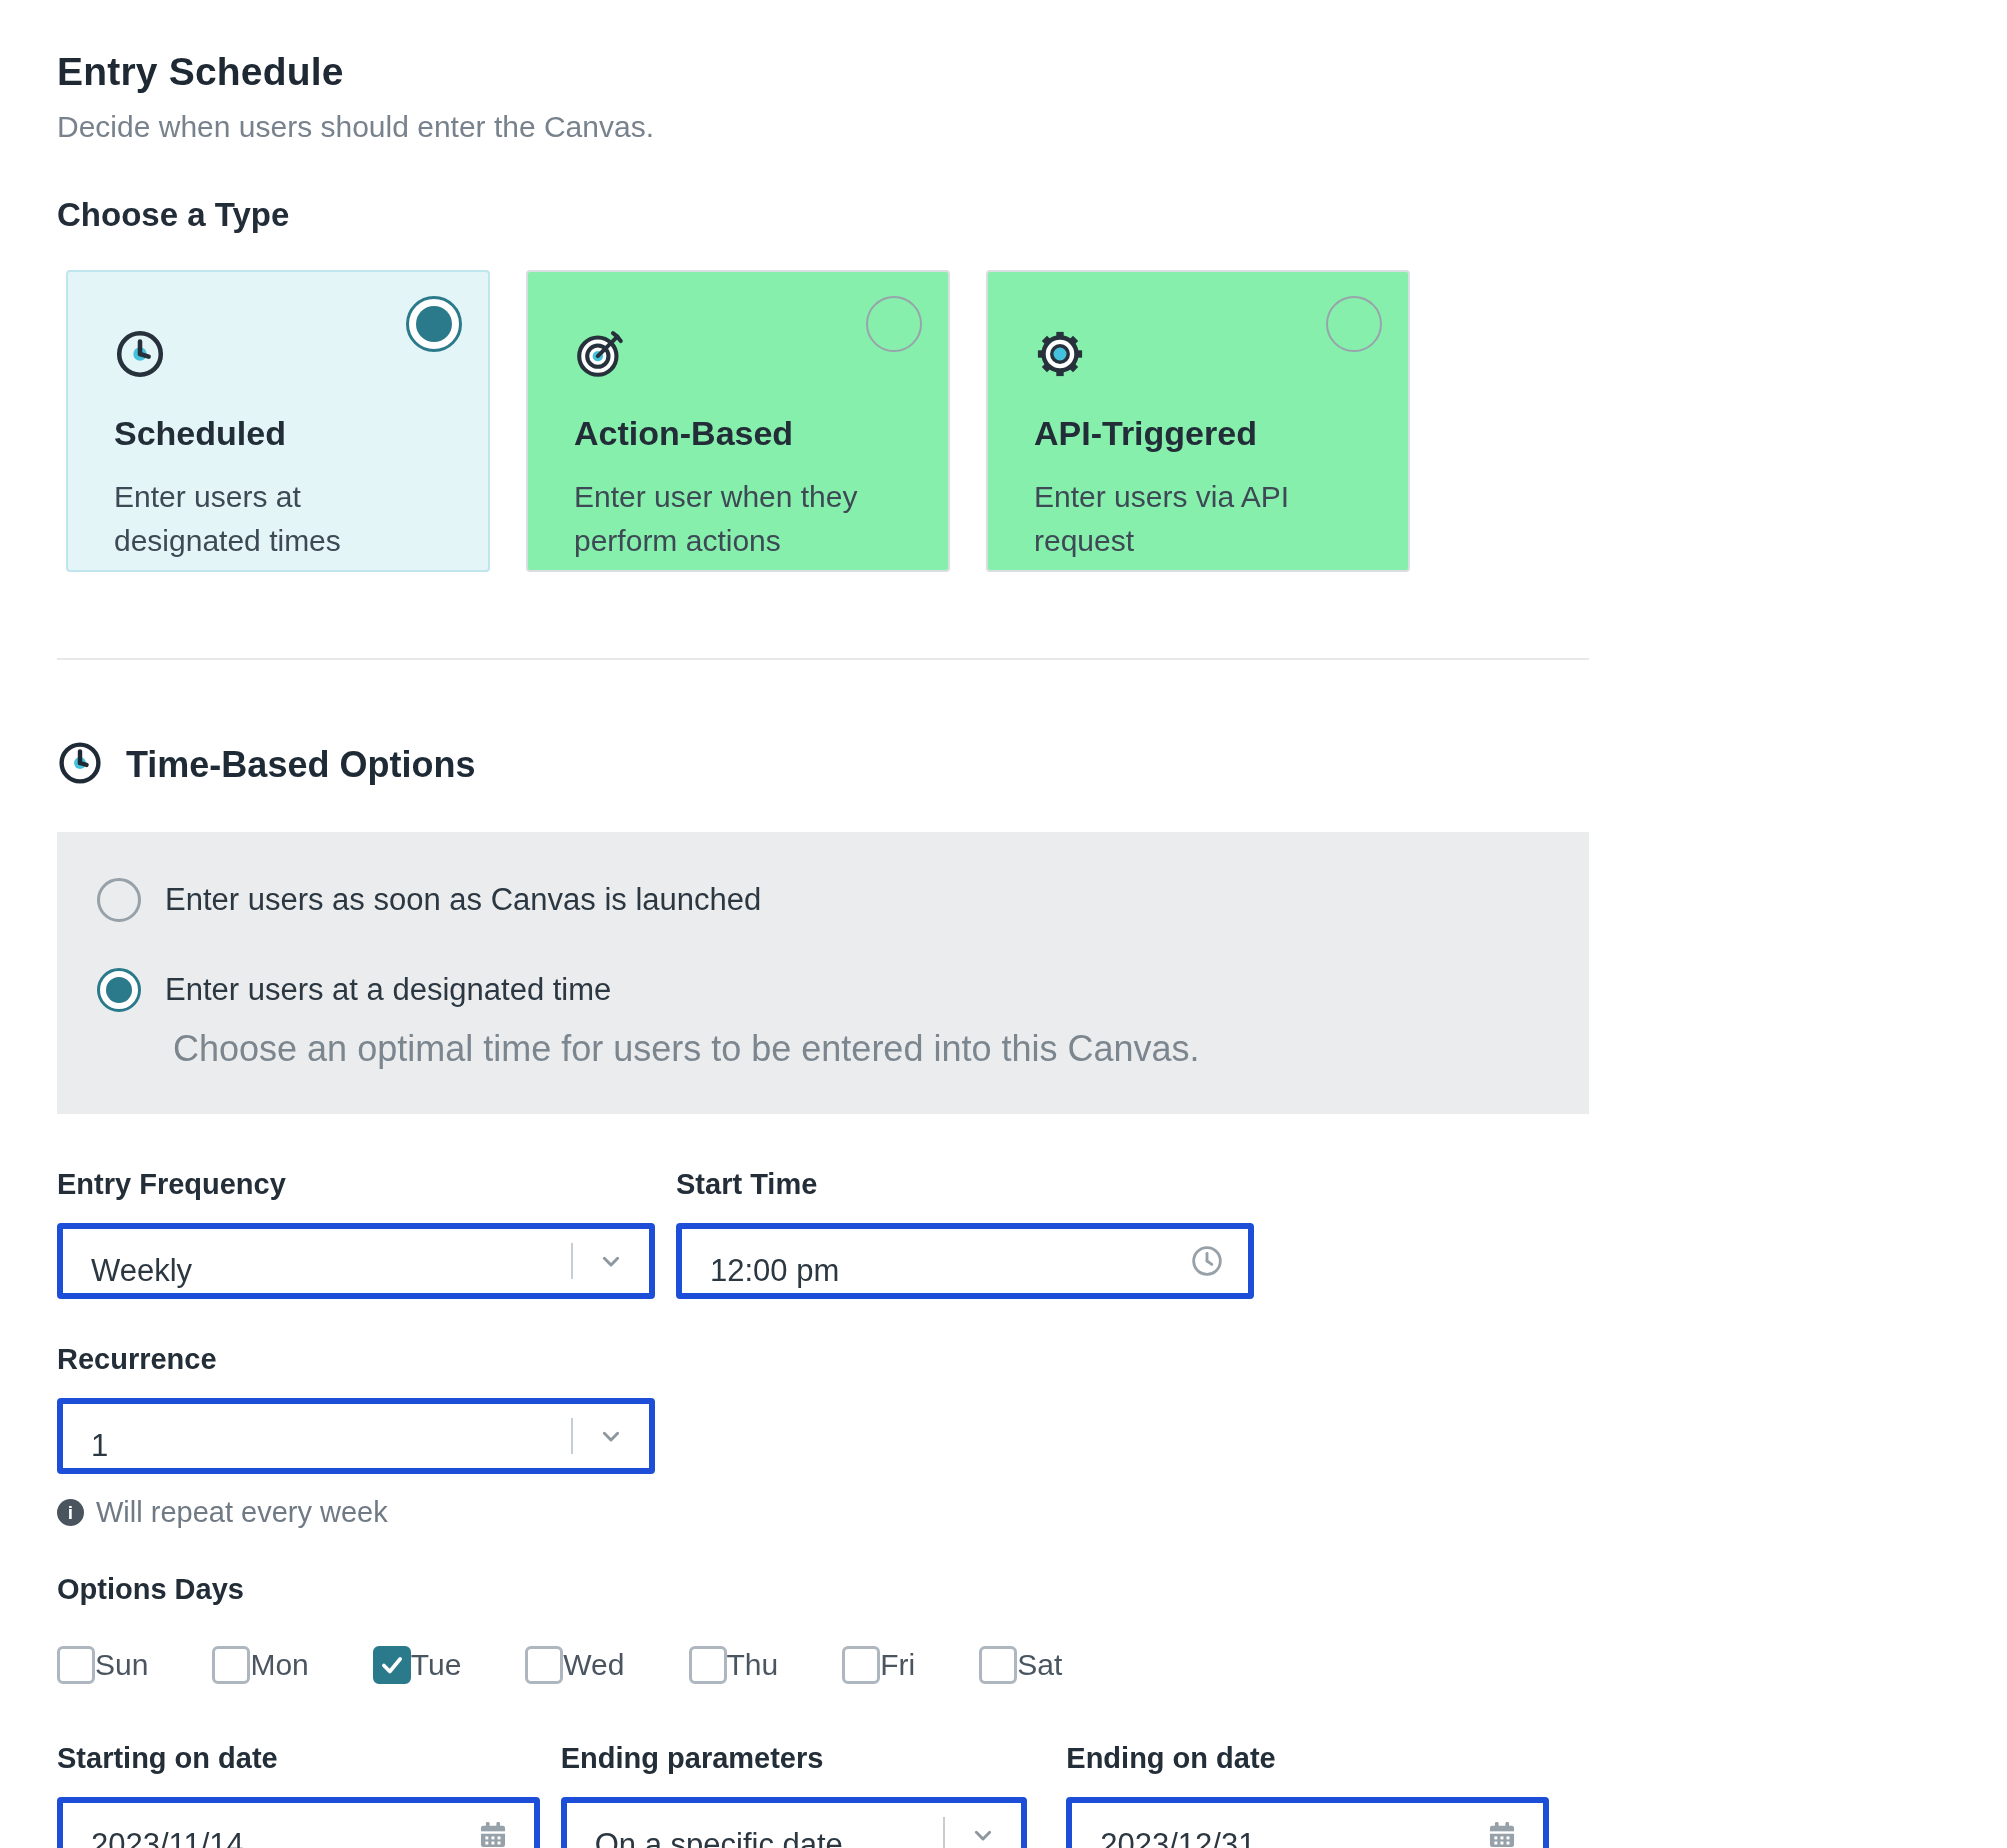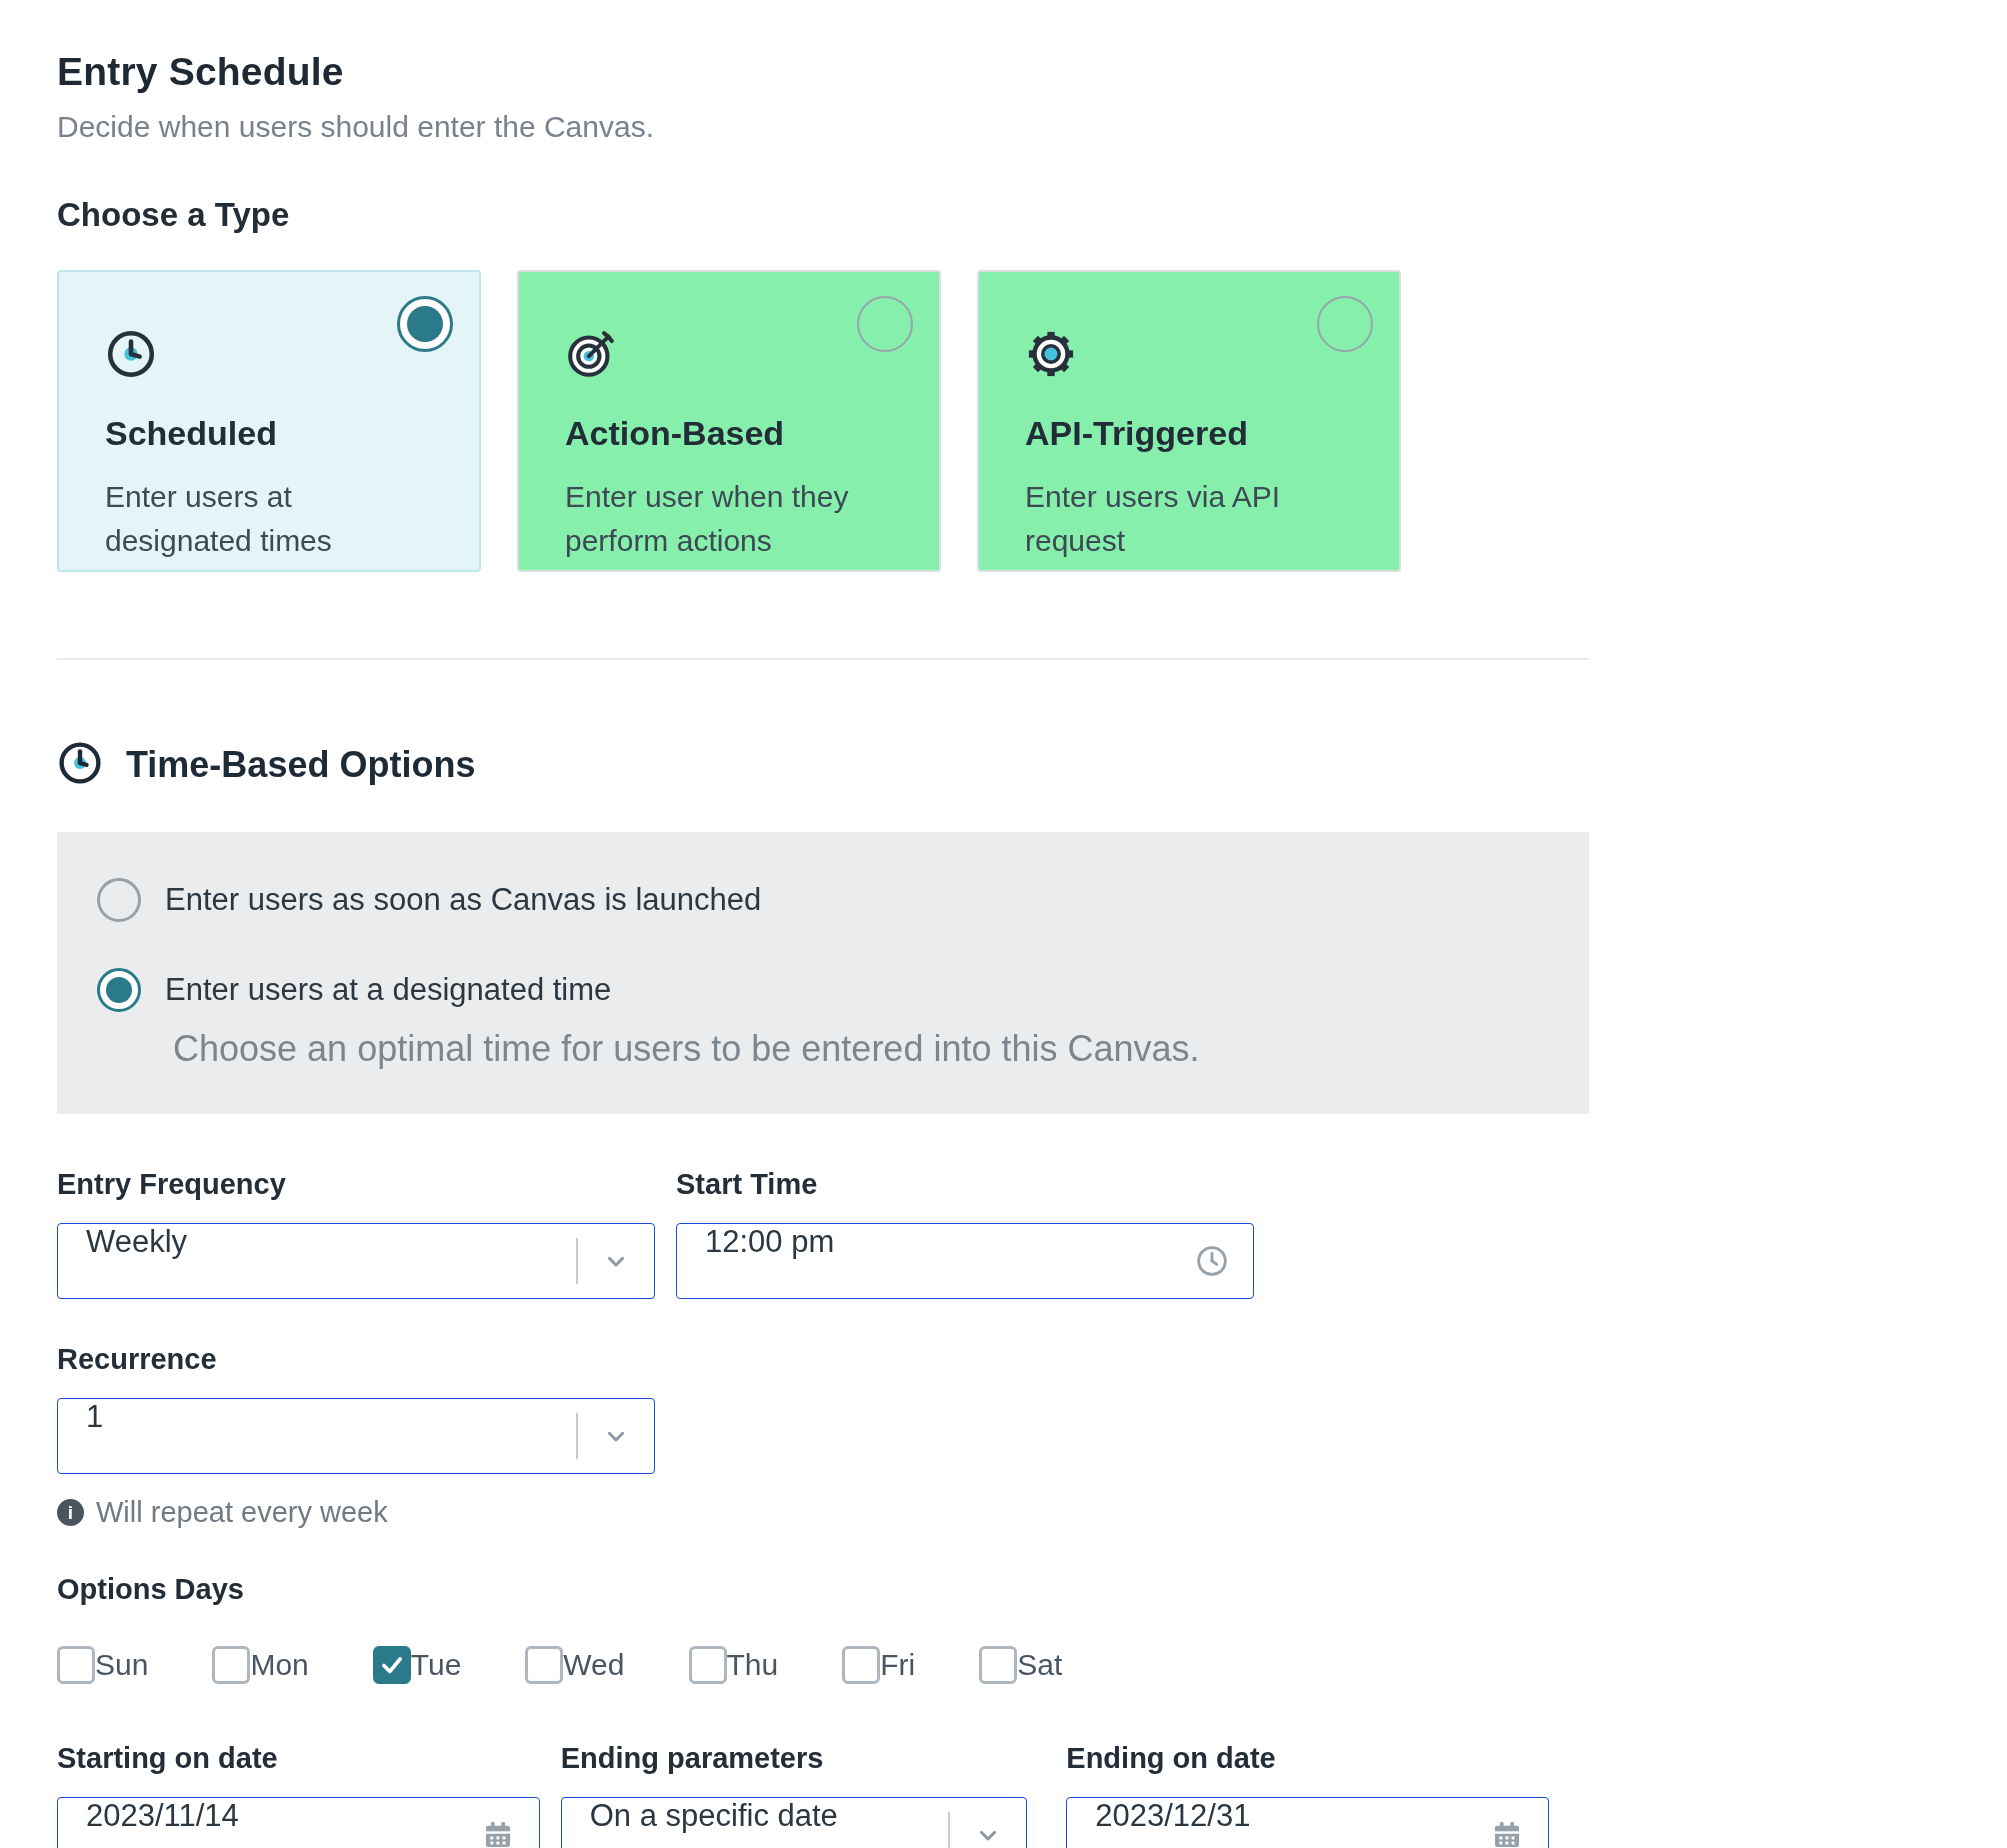--- a/index.html
+++ b/index.html
@@ -6,21 +6,21 @@
   html,body { width:2007px; height:1848px; background:#ffffff;
     font-family:"Liberation Sans", sans-serif; color:#27313c; }
   .page { position:relative; width:1589px; height:1848px; padding:50px 40px 0 57px; overflow:hidden; }
 
   .page-title { font-size:39px; font-weight:bold; color:#1f2933; letter-spacing:.2px; }
   .page-subtitle { margin-top:16px; font-size:30px; color:#78828c; }
 
   .section-label { margin-top:52px; font-size:33px; font-weight:bold; color:#222d38; }
 
   
-  .cards { display:flex; gap:36px; margin-top:36px; }
+  .cards { display:flex; gap:36px; margin-top:36px;margin-left:9px; }
   .type-card { position:relative; width:424px; height:302px; background:#86efac;
     border:2px solid #d9dee3; border-radius:4px; padding:40px 46px; cursor:pointer; }
   .type-card.selected { background:#e4f5f8; border-color:#bfe6ed; }
   .card-radio { position:absolute; top:24px; right:26px; width:56px; height:56px;
     border:2px solid #99a3ac; border-radius:50%; background:transparent; }
   .type-card.selected .card-radio { border:3px solid #2b7a8b; background:#ffffff; }
   .type-card.selected .card-radio::after { content:""; position:absolute; left:50%; top:50%;
     width:36px; height:36px; margin:-18px 0 0 -18px; border-radius:50%; background:#2b7a8b; }
   .card-icon { width:52px; height:52px; margin-top:16px; }
   .card-title { margin-top:30px; font-size:34px; font-weight:bold; color:#222d38; }
@@ -45,22 +45,22 @@
   .option-label { font-size:31px; color:#2b3741; }
   .option-helper { margin:16px 0 0 76px; font-size:36px; color:#7c868f; }
 
   
   .form-row { display:flex; margin-top:54px; }
   .col-1 { width:598px; margin-right:21px; }
   .col-2 { width:578px; margin-right:39px; }
   .col-3 { width:598px; }
   .field-label { font-size:29px; font-weight:bold; color:#232e39; }
   .field { position:relative; margin-top:22px; height:76px; background:#ffffff;
-    border:1px solid #1d4ed8; border-radius:4px; display:flex; align-items:flex-start;
-    padding:0 90px 16px 28px; font-size:31px; color:#2b3741; }
+    border:6px solid #1d4ed8; border-radius:4px; display:flex; align-items:flex-end;
+    padding:0 90px 4px 28px; font-size:31px; color:#2b3741; }
   .field .sep { position:absolute; right:76px; top:14px; bottom:14px; width:2px; background:#c6cdd3; }
   .field .chev { position:absolute; right:22px; top:50%; margin-top:-16px; width:32px; height:32px; }
   .field .end-icon { position:absolute; right:24px; top:50%; margin-top:-17px; width:34px; height:34px; }
 
   .info-line { display:flex; align-items:center; gap:12px; margin-top:22px; }
   .info-dot { width:27px; height:27px; border-radius:50%; background:#4a545e; color:#ffffff;
     font-size:19px; font-weight:bold; display:flex; align-items:center; justify-content:center; }
   .info-text { font-size:29px; color:#6f7a84; }
 
   .days-row { display:flex; gap:64px; margin-top:40px; }

